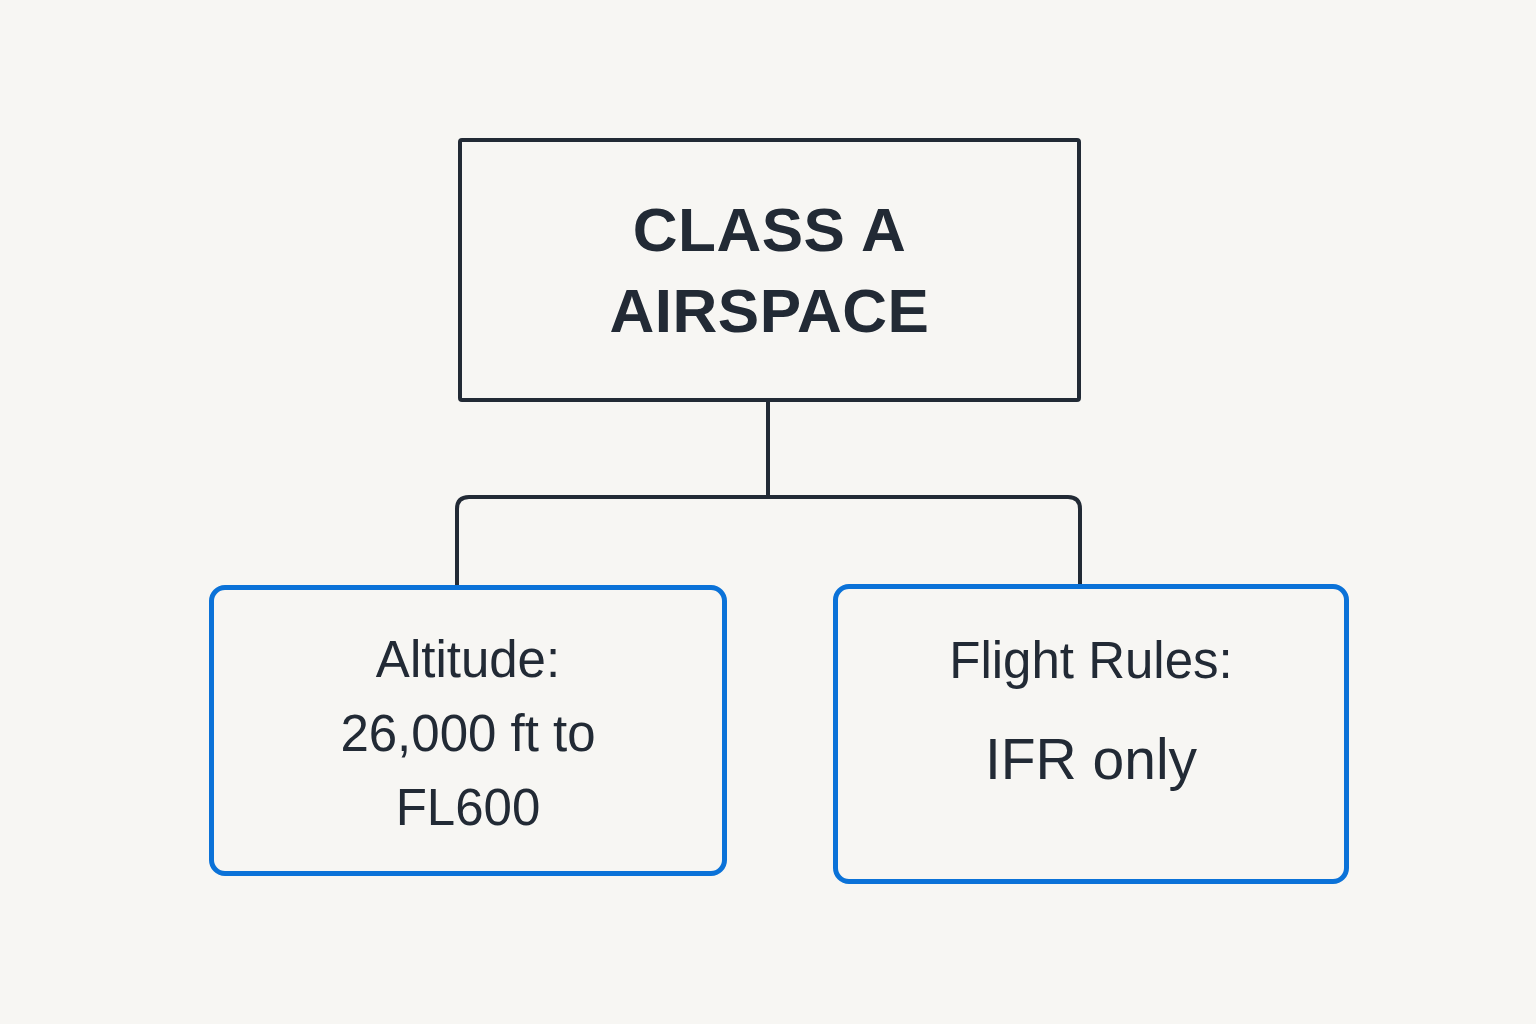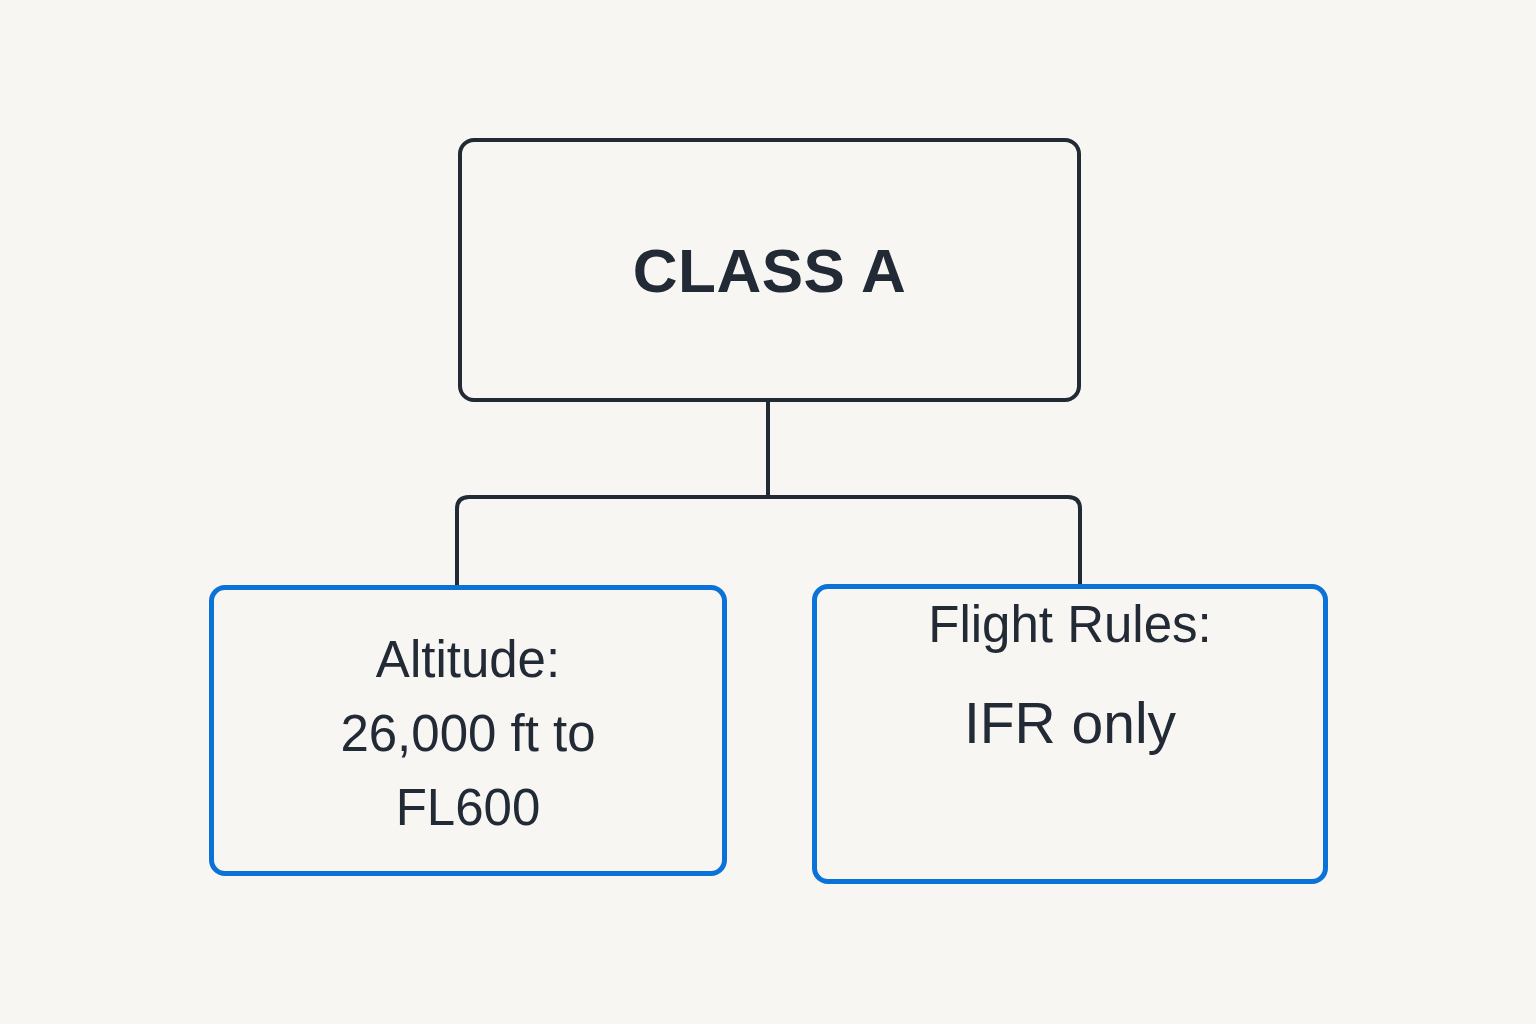--- a/index.html
+++ b/index.html
@@ -33,21 +33,21 @@
     flex-direction: column;
     align-items: center;
   }
   
   .node-root {
     left: 458px;
     top: 138px;
     width: 623px;
     height: 264px;
     border: 4px solid #222A35;
-    border-radius: 16px;
+    border-radius: 4px;
     justify-content: center;
   }
   .node-root .node-line {
     color: #222A35;
     font-weight: bold;
     font-size: 62px;
     line-height: 81px;
     letter-spacing: 0.5px;
     text-align: center;
     white-space: nowrap;
@@ -69,24 +69,25 @@
     top: 585px;
     width: 518px;
     height: 291px;
     padding-top: 33px;
   }
   .node-altitude .node-line {
     font-size: 51px;
     line-height: 74px;
   }
   .node-flight-rules {
-    left: 812px;
+    left: 833px;
     top: 584px;
     width: 516px;
     height: 300px;
+    padding-top: 36px;
   }
   .node-flight-rules .node-line-title {
     font-size: 51px;
     line-height: 72px;
   }
   .node-flight-rules .node-line-value {
     font-size: 57px;
     line-height: 72px;
     margin-top: 26px;
   }
@@ -98,20 +99,21 @@
 
   <svg class="connector-layer" viewBox="0 0 1536 1024" aria-hidden="true">
 
     <path d="M 768 402 L 768 497" fill="none" stroke="#222A35" stroke-width="4" stroke-linecap="butt"></path>
 
     <path d="M 457 585 L 457 509 Q 457 497 469 497 L 1068 497 Q 1080 497 1080 509 L 1080 585" fill="none" stroke="#222A35" stroke-width="4" stroke-linecap="butt"></path>
   </svg>
 
   <div class="node node-root">
     <div class="node-line">CLASS A</div>
+    <div class="node-line">AIRSPACE</div>
   </div>
 
   <div class="node node-child node-altitude">
     <div class="node-line">Altitude:</div>
     <div class="node-line">26,000 ft to</div>
     <div class="node-line">FL600</div>
   </div>
 
   <div class="node node-child node-flight-rules">
     <div class="node-line node-line-title">Flight Rules:</div>

